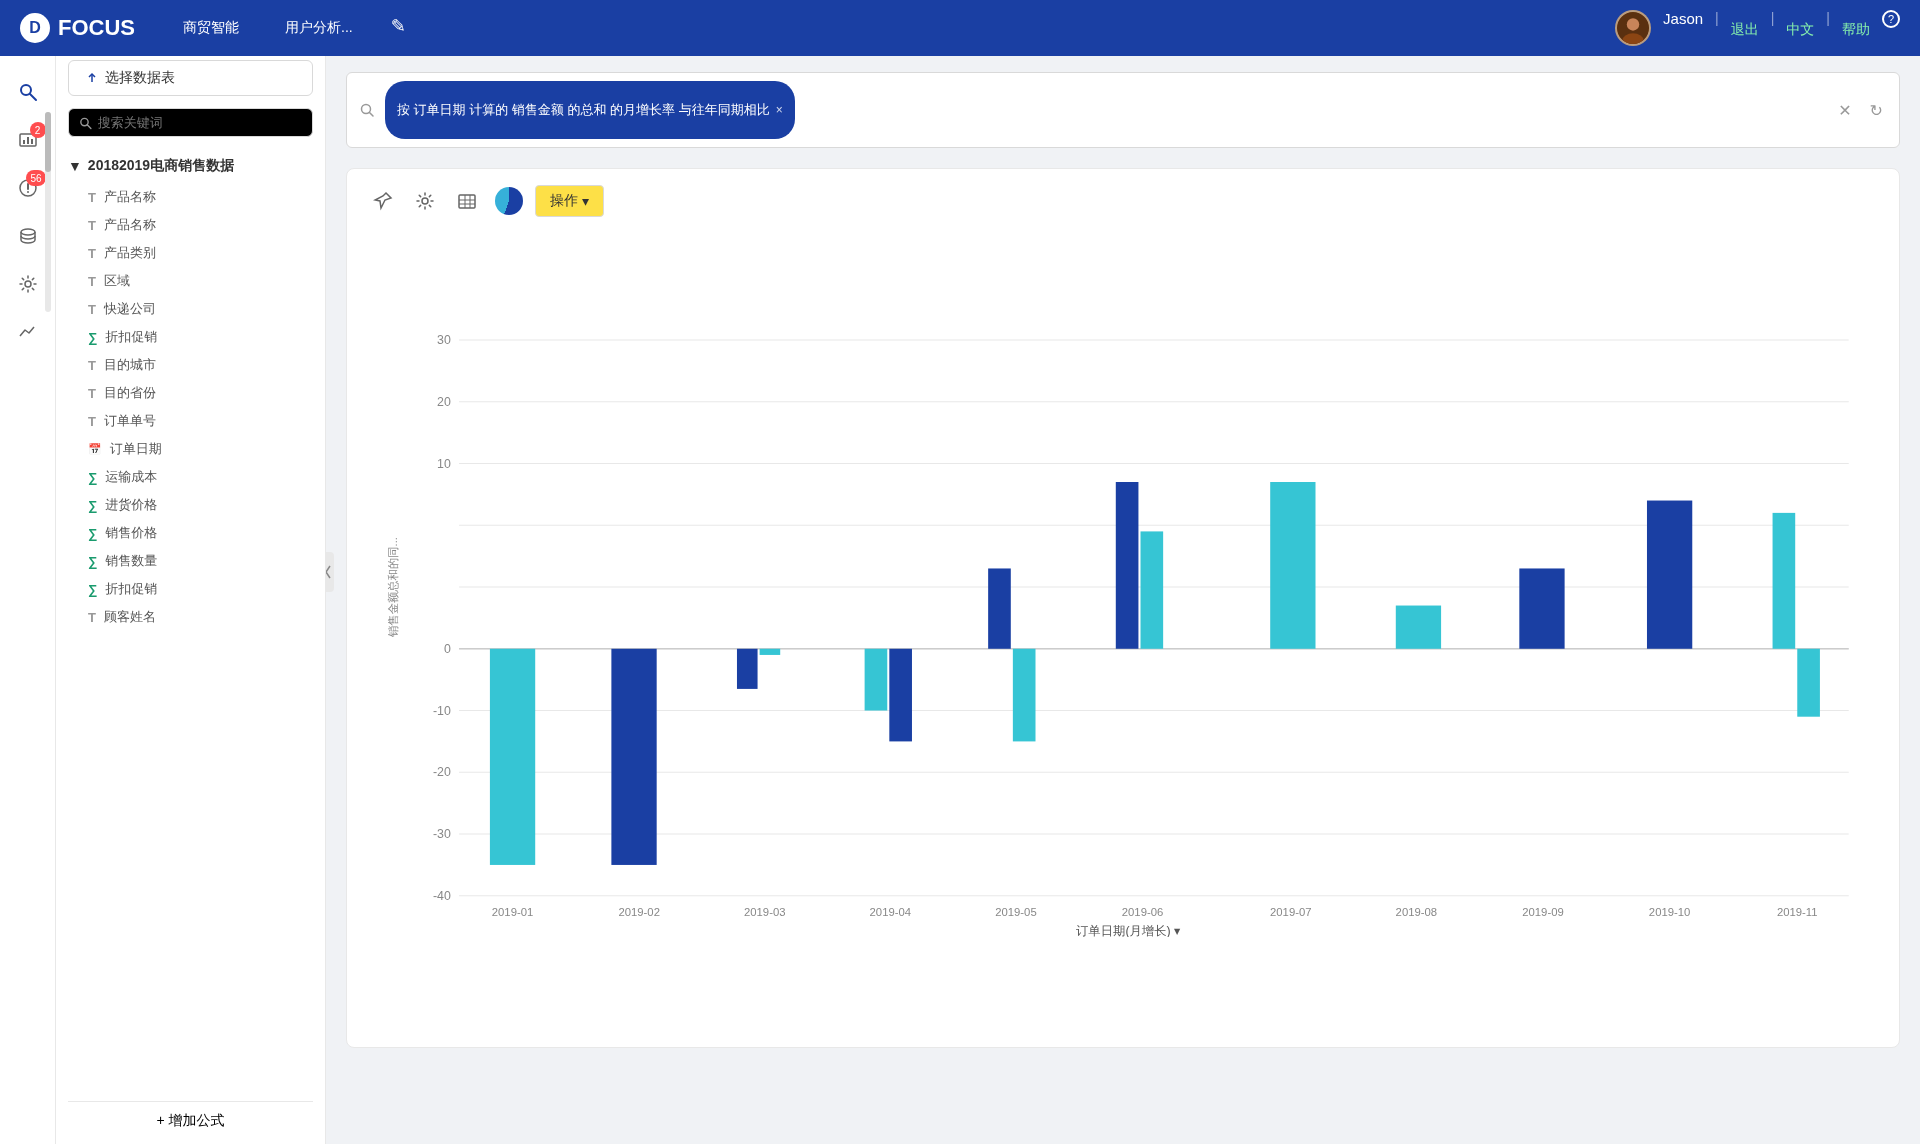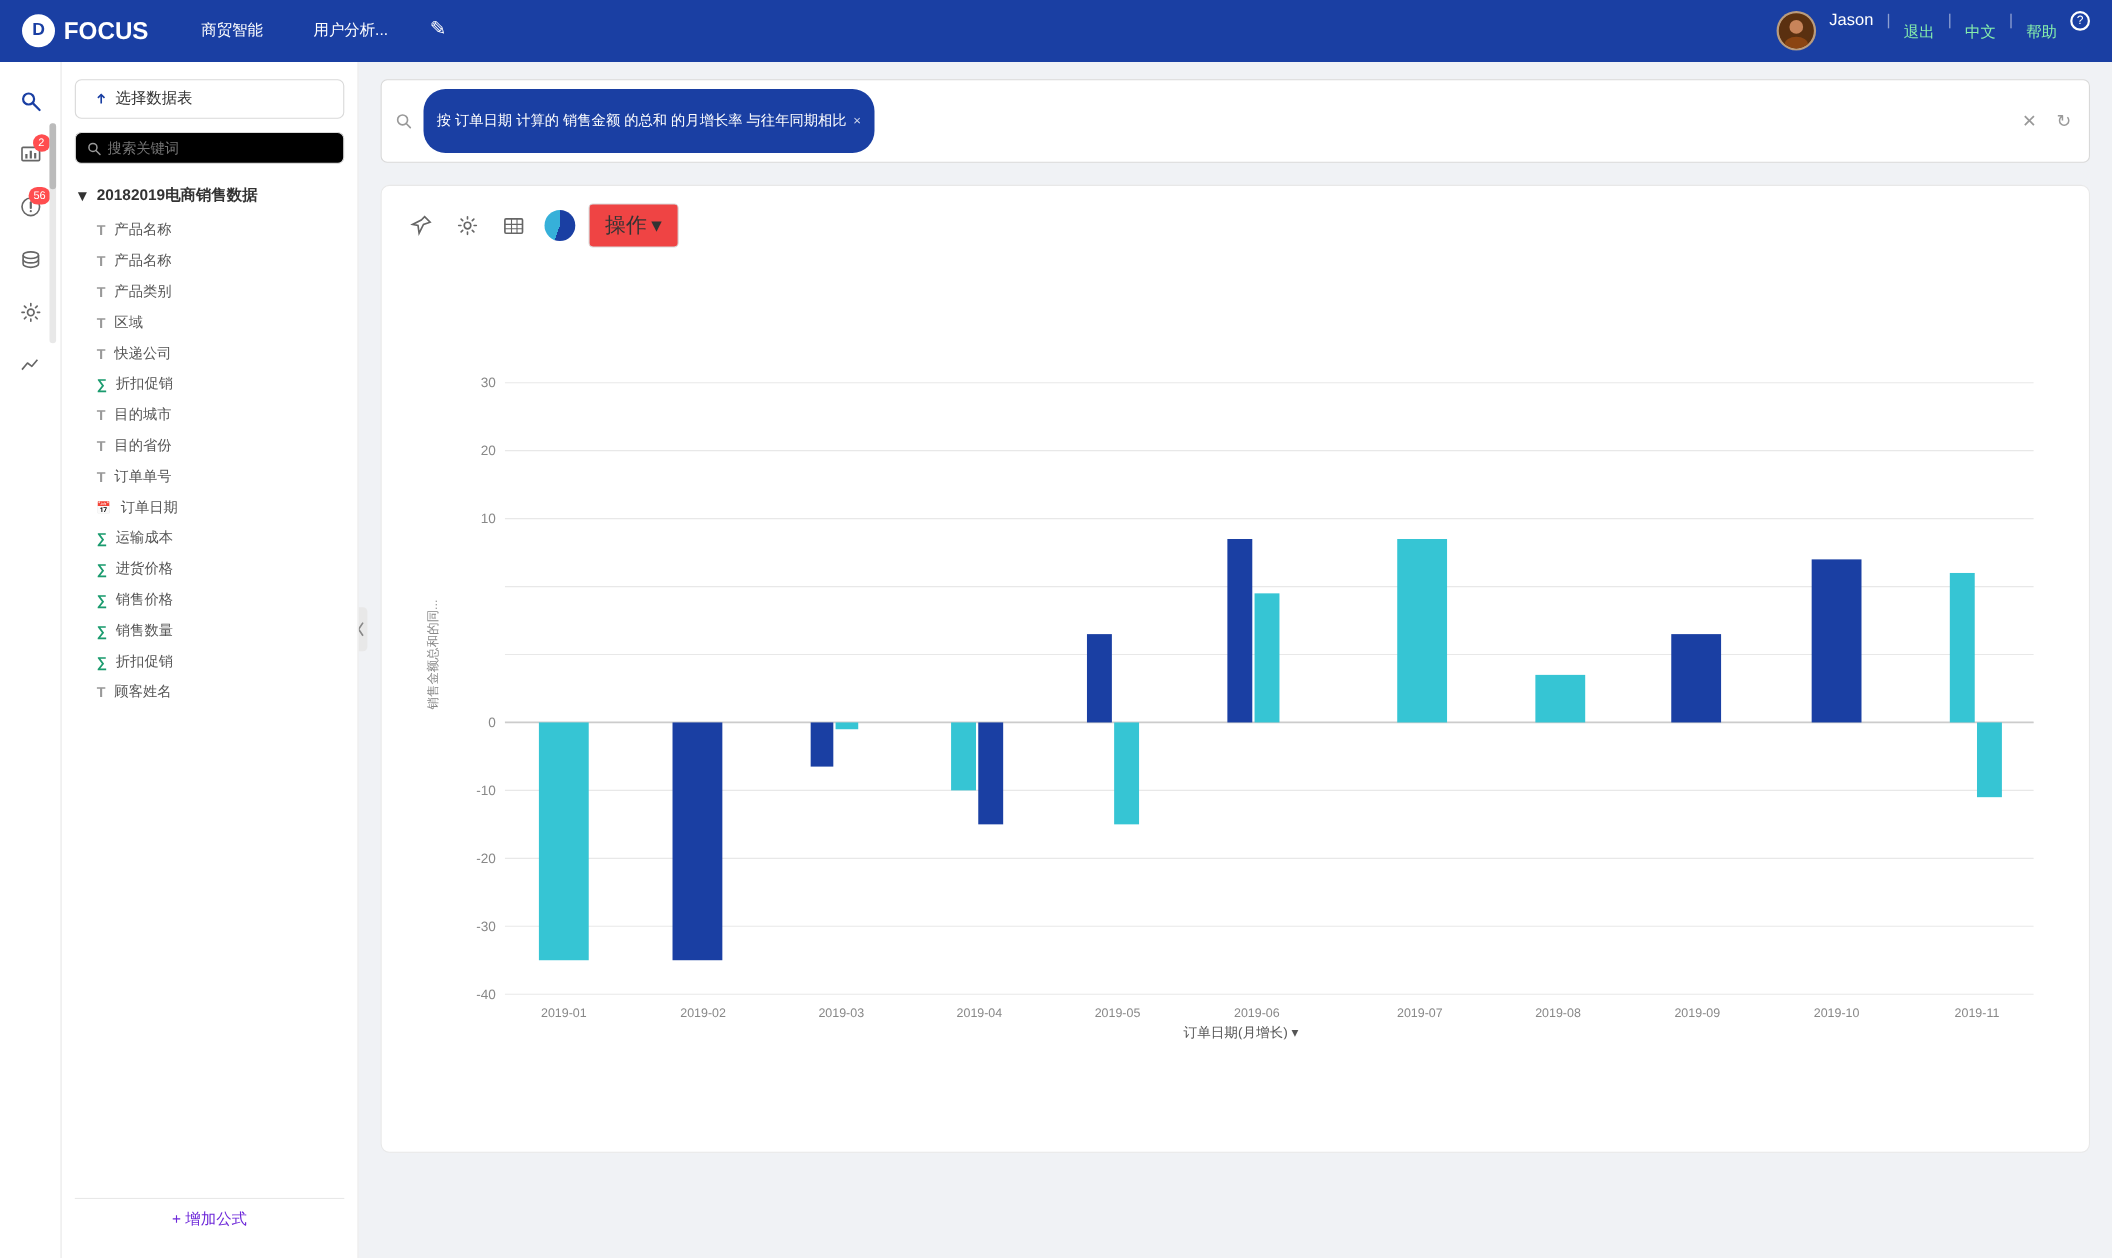--- a/index.html
+++ b/index.html
@@ -113,21 +113,21 @@
     .left-panel {
       position: fixed;
       top: 56px; left: 56px;
       width: 270px;
       height: calc(100vh - 56px);
       background: white;
       border-right: 1px solid #e8e8e8;
       display: flex;
       flex-direction: column;
       z-index: 98;
-      padding: 16px 12px;
+      padding: 4px 12px;
     }
     .select-table-btn {
       display: flex;
       align-items: center;
       gap: 6px;
       border: 1px solid #d9d9d9;
       border-radius: 6px;
       padding: 8px 16px;
       cursor: pointer;
       color: #333;
@@ -170,21 +170,21 @@
       padding: 5px 8px 5px 20px;
       font-size: 13px;
       color: #555;
       cursor: pointer;
       border-radius: 4px;
     }
     .tree-item-icon { color: #999; font-size: 13px; font-weight: bold; }
     .tree-item-icon.measure { color: #1a9b6e; }
     .add-formula-btn {
       border: none; background: none;
-      color: #6d28d9;
+      color: #000000;
       font-size: 14px;
       cursor: pointer;
       padding: 10px 0;
       text-align: center;
       border-top: 1px solid #e8e8e8;
       margin-top: 8px;
     }
 
     
     .main-content {
@@ -255,23 +255,23 @@
     }
     .pie-icon {
       width: 28px; height: 28px;
       border-radius: 50%;
       background: conic-gradient(#1a3fa3 0deg 200deg, #36b0d9 200deg 360deg);
     }
     .operate-btn {
       border: 1px solid #d9d9d9;
       border-radius: 4px;
       padding: 6px 14px;
-      font-size: 19px;
-      cursor: pointer;
-      background: #ef4444;
+      font-size: 14px;
+      cursor: pointer;
+      background: #fde047;
       display: flex; align-items: center; gap: 4px;
       color: #333;
     }
 
     
     .chart-area {
       width: 100%;
       height: 700px;
       position: relative;
     }

